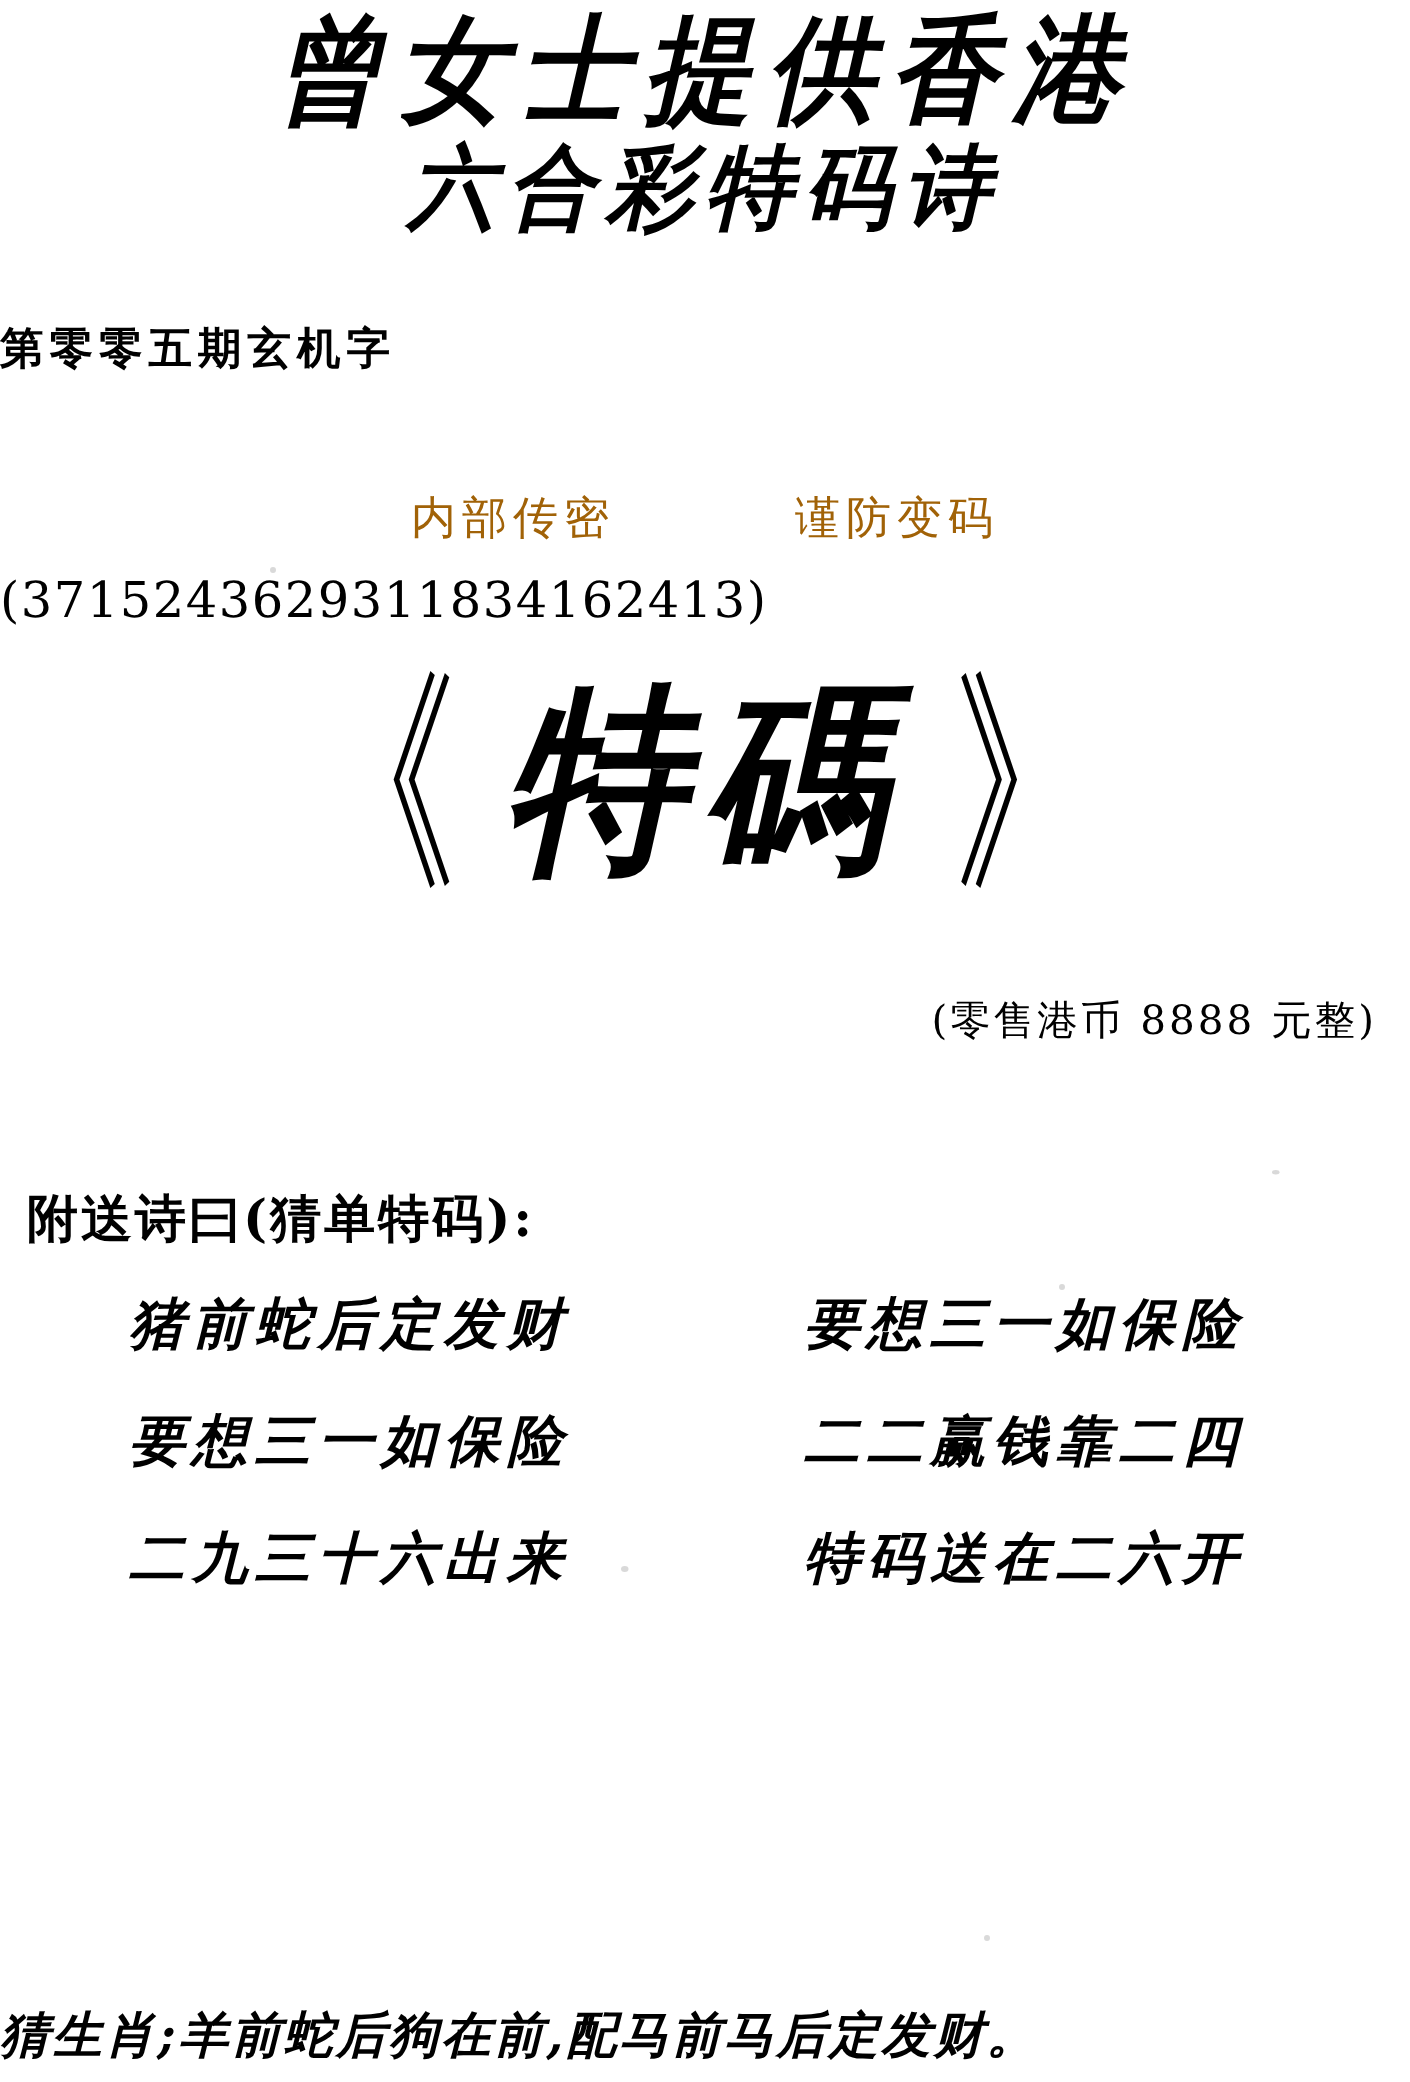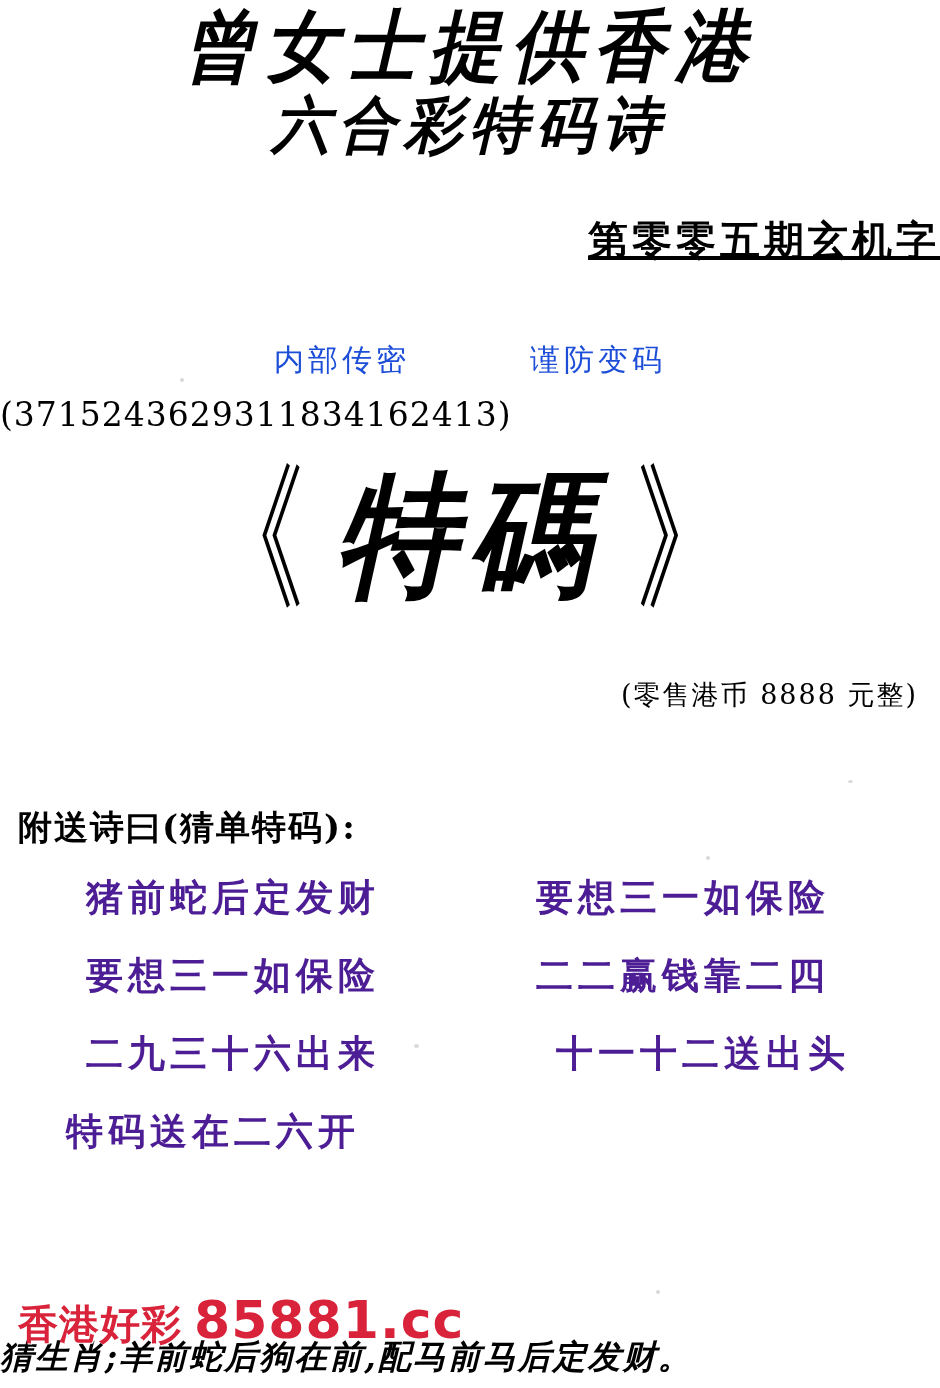--- a/index.html
+++ b/index.html
@@ -41,40 +41,39 @@
     font-size: 58px;
     letter-spacing: 8px;
     line-height: 1.1;
     margin-top: 10px;
     color: #000;
     font-style: italic;
     transform: scaleY(1.05);
   }
 
   .issue-line {
-    text-align: right;
-    font-family: "DejaVu Serif", serif;
-    font-weight: bold;
-    font-size: 40px;
+    text-align: left;
+    font-family: "DejaVu Serif", serif;
+    font-weight: bold;
+    font-size: 29px;
     letter-spacing: 4px;
     margin-top: 56px;
     color: #000;
-    text-decoration: underline;
   }
 
   
   .notice-row {
     display: flex;
     justify-content: center;
     gap: 120px;
     margin-top: 72px;
     font-size: 30px;
     letter-spacing: 4px;
     font-family: "DejaVu Serif", serif;
-    color: #1d4ed8;
+    color: #a16207;
   }
 
   .code-line {
     text-align: left;
     font-size: 33px;
     letter-spacing: 1px;
     margin-top: 14px;
     font-family: "DejaVu Serif", serif;
     color: #000;
   }
@@ -128,21 +127,22 @@
     margin-top: 22px;
     display: grid;
     grid-template-columns: 1fr 1fr;
     row-gap: 28px;
   }
   .poem-cell {
     font-size: 37px;
     font-weight: bold;
     letter-spacing: 5px;
     font-family: "DejaVu Serif", serif;
-    color: #4c1d95;
+    color: #000000;
+    font-style: italic;
   }
   .poem-cell.left { padding-left: 86px; }
   .poem-cell.right { padding-left: 66px; }
 
   
   .footer-line {
     position: absolute;
     left: 0;
     right: 0;
     bottom: 16px;
@@ -214,30 +214,25 @@
   <div class="price-line">(零售港币 8888 元整)</div>
 
   <div class="poem-header">附送诗曰(猜单特码):</div>
 
   <div class="poem-grid">
     <div class="poem-cell left">猪前蛇后定发财</div>
     <div class="poem-cell right">要想三一如保险</div>
     <div class="poem-cell left">要想三一如保险</div>
     <div class="poem-cell right">二二赢钱靠二四</div>
     <div class="poem-cell left">二九三十六出来</div>
-    <div class="poem-cell left">十一十二送出头</div>
     <div class="poem-cell right">特码送在二六开</div>
   </div>
 
   <div class="footer-line">猜生肖;羊前蛇后狗在前,配马前马后定发财。</div>
 
-  <div class="watermark">
-    <span class="wm-text">香港好彩</span>
-    <span class="wm-url">85881.cc</span>
-  </div>
 
   <span class="speck" style="left:180px; top:370px; width:4px; height:4px;"></span>
   <span class="speck" style="left:848px; top:772px; width:5px; height:3px;"></span>
   <span class="speck" style="left:706px; top:848px; width:4px; height:4px;"></span>
   <span class="speck" style="left:414px; top:1036px; width:5px; height:4px;"></span>
   <span class="speck" style="left:656px; top:1282px; width:4px; height:4px;"></span>
 
 </div>
 
 </body></html>

